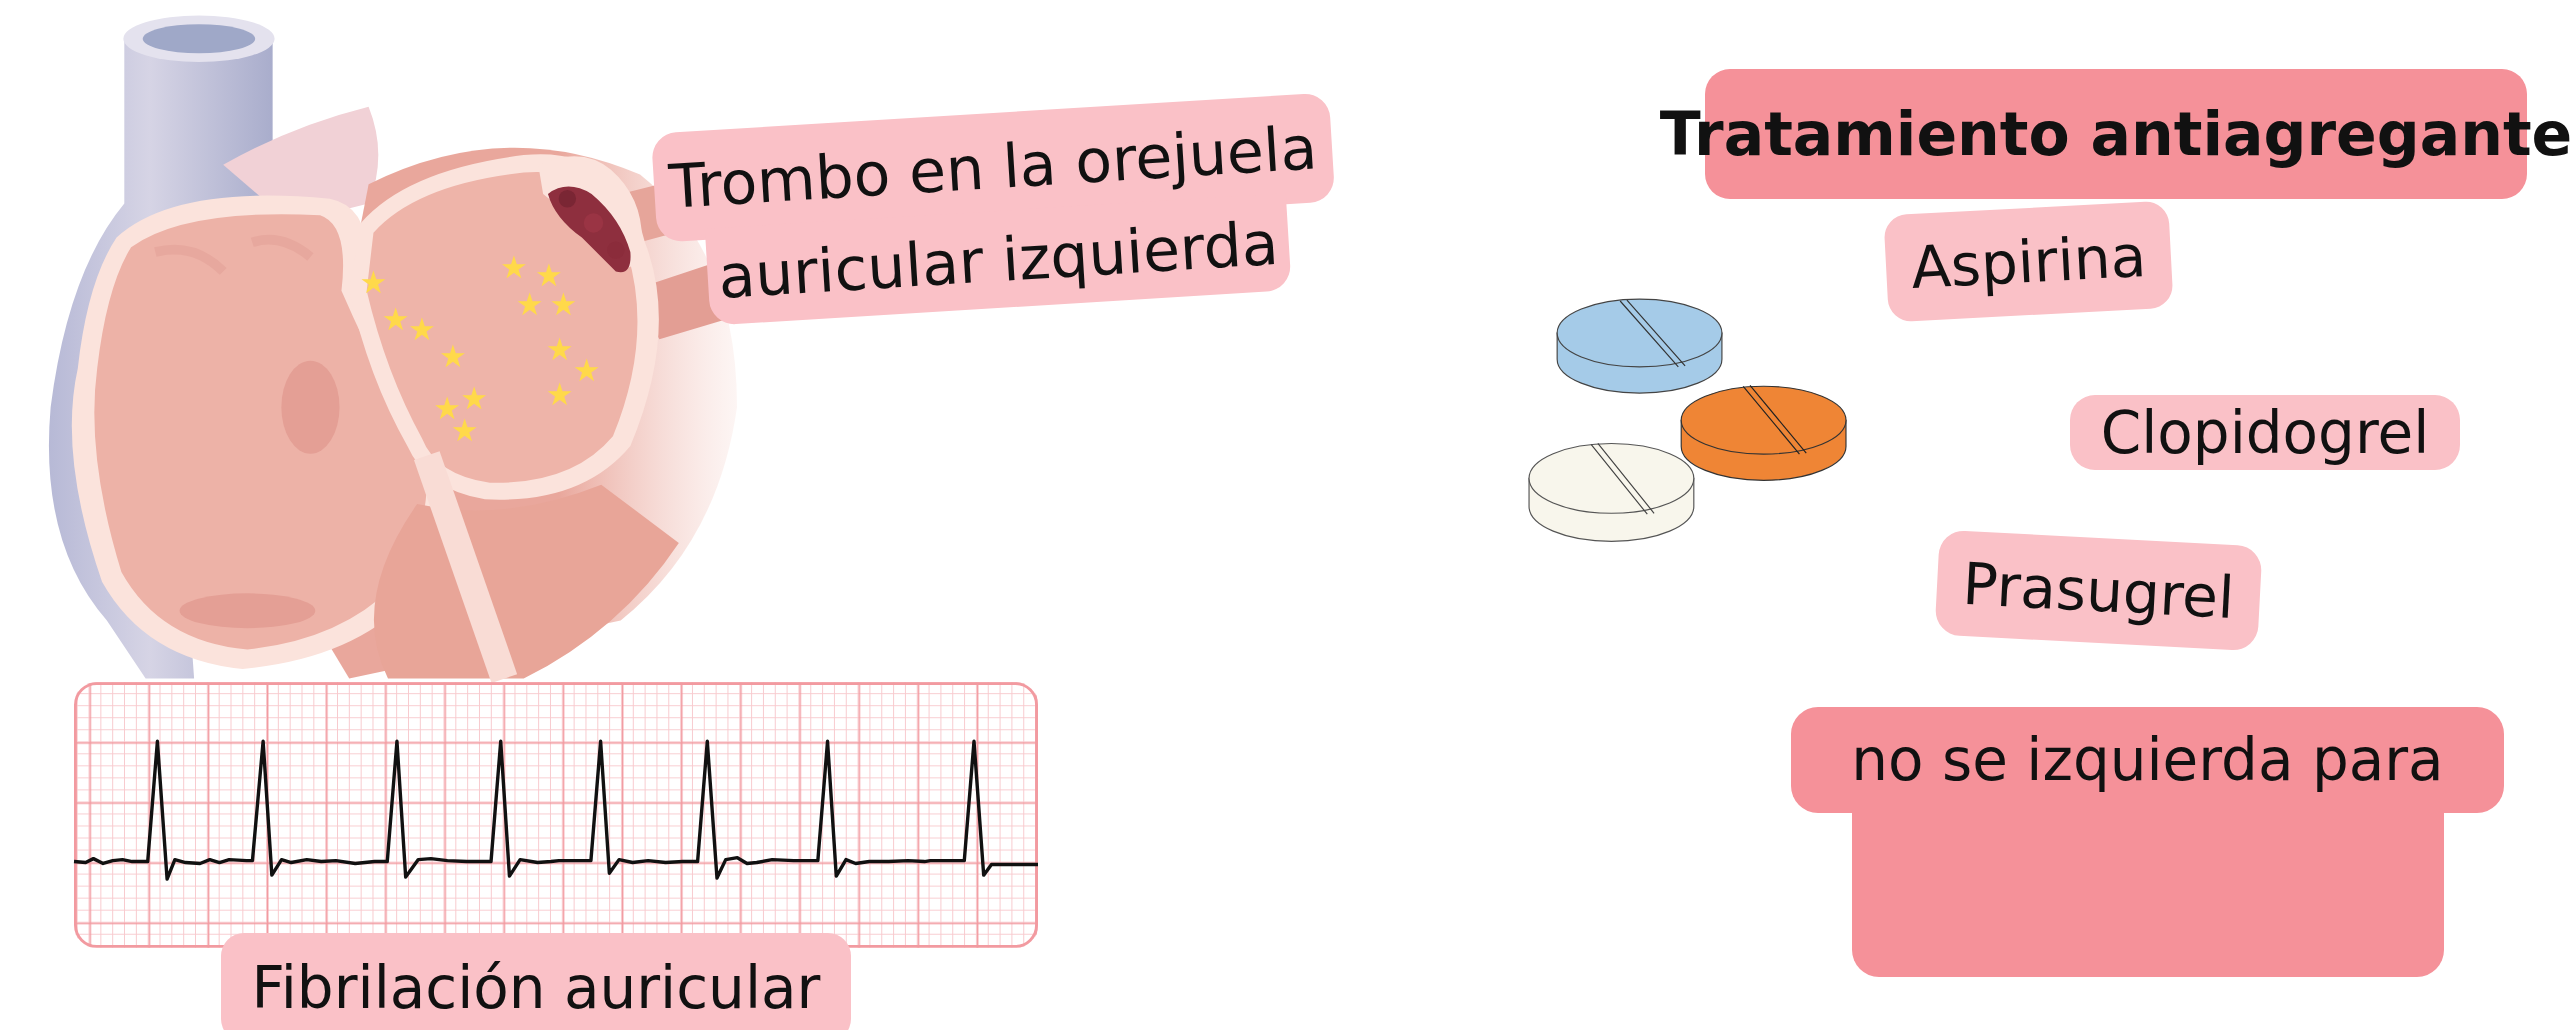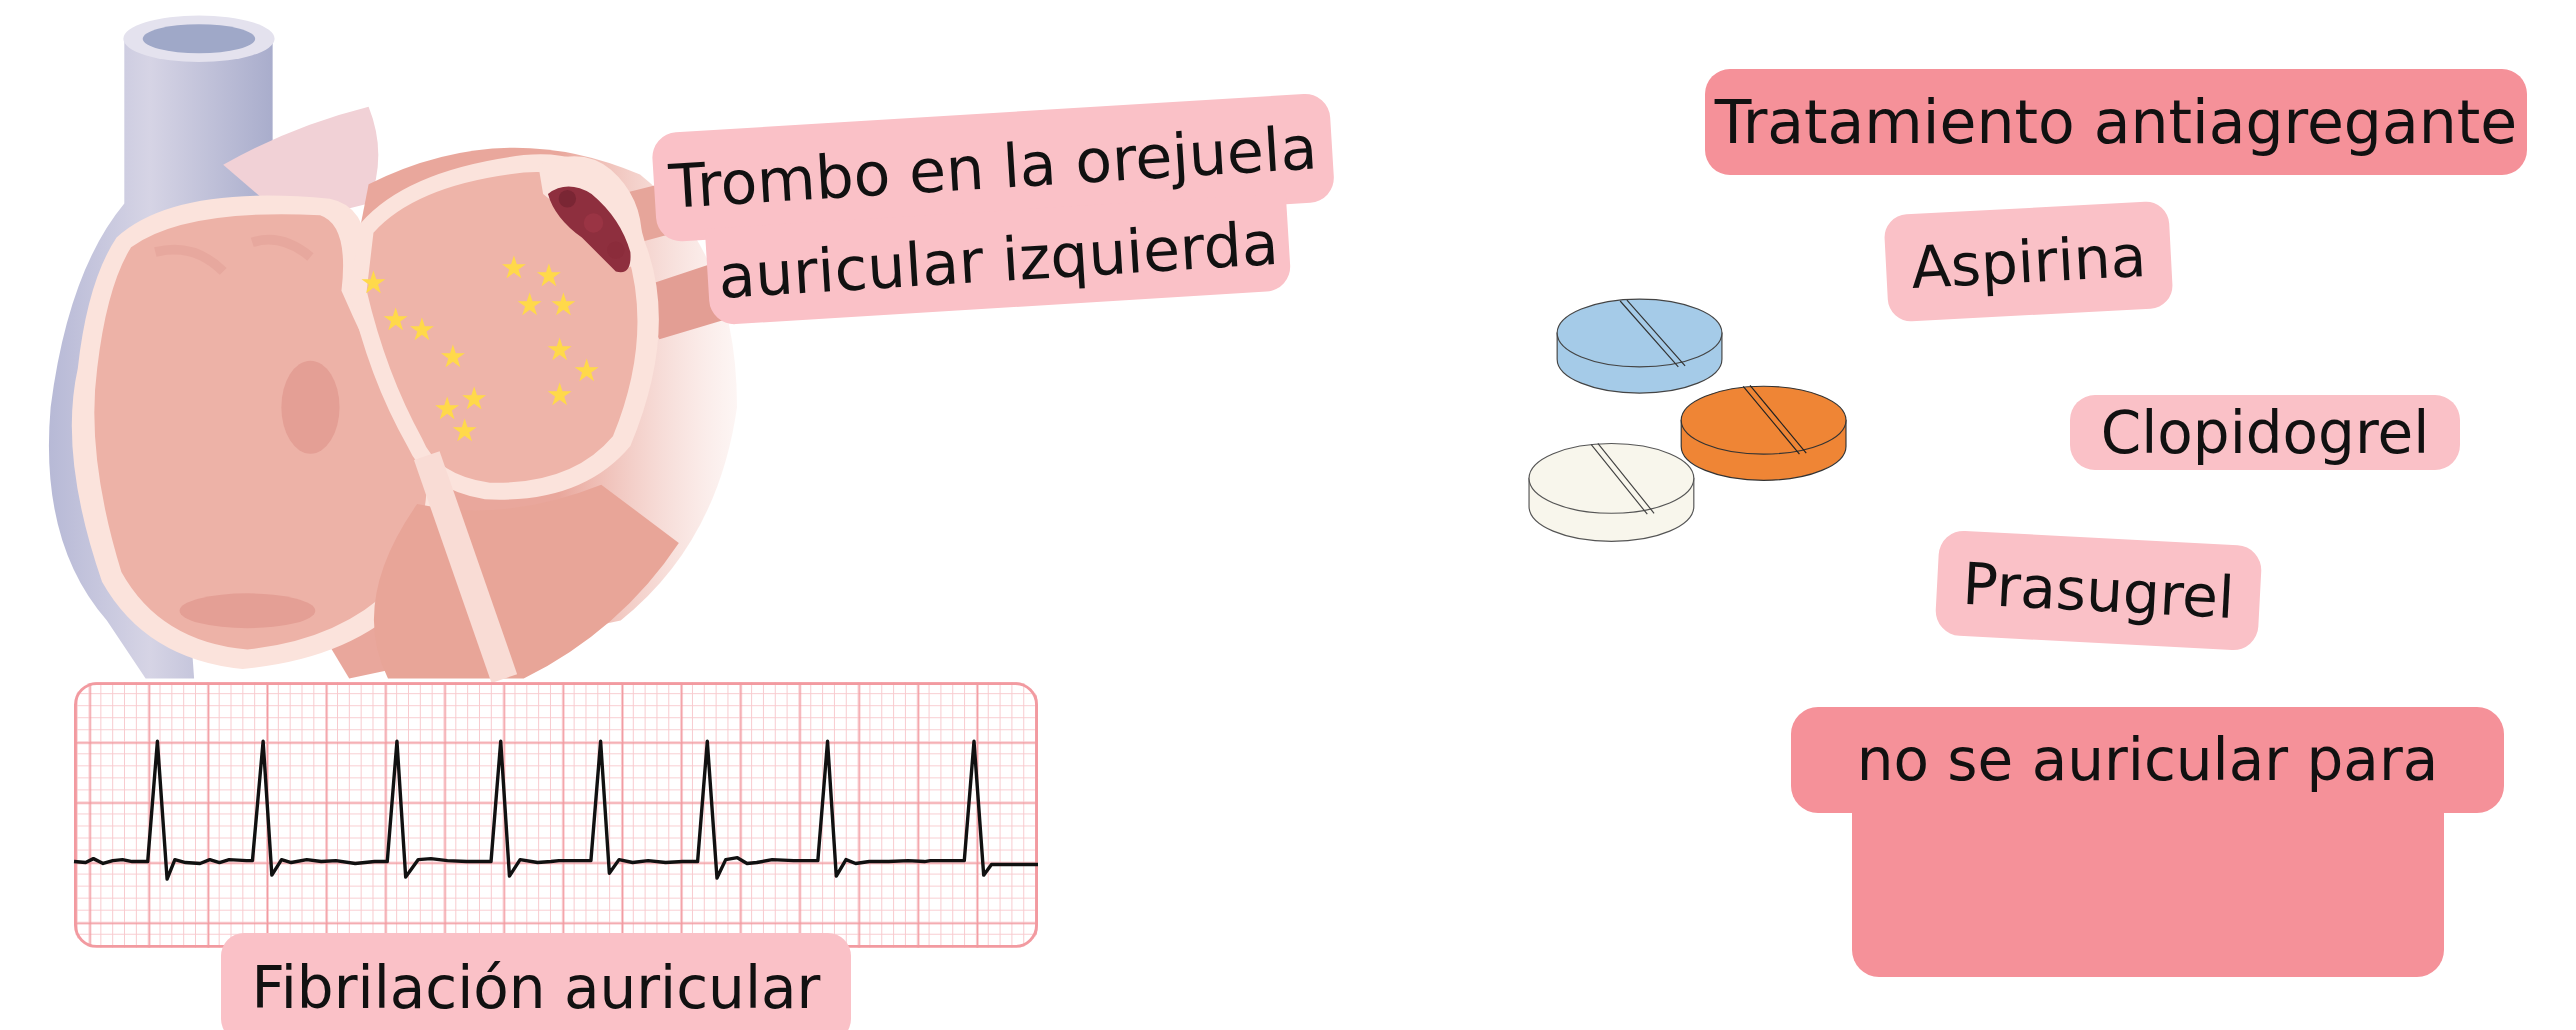--- a/index.html
+++ b/index.html
@@ -98,21 +98,21 @@
     <rect width="994" height="274" fill="#ffffff"></rect>
     <rect width="994" height="274" fill="url(#minor)"></rect>
     <rect width="994" height="274" fill="url(#major)"></rect>
   </g>
   <rect x="1.5" y="1.5" width="991" height="271" rx="22" fill="none" stroke="#F29AA0" stroke-width="3"></rect>
   <polyline fill="none" stroke="#111" stroke-width="3.5" stroke-linejoin="round" points="0,185 12,186 20,182 30,187 40,184 50,183 60,185 76,185 86,61 96,203 104,183 115,186 130,187 140,183 150,186 160,183 178,184 184,184 195,61 204,199 214,183 224,186 240,183 255,185 270,184 290,187 310,185 323,185 333,61 342,201 355,183 368,182 385,184 405,185 418,185 430,185 430,185 440,61 449,200 460,183 478,186 492,185 500,184 533,184 543,61 552,197 562,183 576,186 592,184 610,186 628,185 643,185 653,61 663,202 672,183 684,181 694,187 704,186 720,183 742,184 760,184 767,184 777,61 786,200 796,183 806,187 820,185 840,185 860,184 877,185 883,184 908,184 918,184 928,61 938,199 946,188 994,188"></polyline>
 </svg>
 
 <div class="label light" style="left:221px;top:915px;width:630px;height:109px;border-radius:23px;font-size:58px;margin-top:18px;">Fibrilación auricular</div>
 
-<div class="label dark" style="left:1705px;top:69px;width:822px;height:106px;border-radius:25px;font-size:60px;">Tratamiento antiagregante</div>
+<div class="label dark" style="left:1705px;top:69px;width:822px;height:130px;border-radius:25px;font-size:60px;font-weight:bold;">Tratamiento antiagregante</div>
 
 <div class="label light" style="left:1886px;top:208px;width:285px;height:107px;border-radius:23px;font-size:58px;transform:rotate(-3deg);">Aspirina</div>
 
 <div class="label light" style="left:2070px;top:395px;width:390px;height:75px;border-radius:25px;font-size:58px;">Clopidogrel</div>
 
 <div class="label light" style="left:1937px;top:538px;width:323px;height:105px;border-radius:25px;font-size:58px;transform:rotate(3deg);">Prasugrel</div>
 
 <svg style="left:1523px;top:301px;" width="330" height="252" viewBox="0 0 340 260">
 
   <g>
@@ -128,16 +128,16 @@
   </g>
 
   <g>
     <path d="M163 123 L163 150 A85 35 0 0 0 333 150 L333 123 Z" fill="#EF8535" stroke="#333" stroke-width="1.2"></path>
     <ellipse cx="248" cy="123" rx="85" ry="35" fill="#EF8535" stroke="#333" stroke-width="1.2"></ellipse>
     <path d="M227 88 L285 158 M234 87 L292 157" stroke="#222" stroke-width="1.2"></path>
   </g>
 </svg>
 
 <div class="abs" style="left:1791px;top:707px;width:713px;height:270px;">
-  <div class="label dark" style="left:0;top:0;width:713px;height:106px;border-radius:27px;font-size:58px;">no se auricular para</div>
+  <div class="label dark" style="left:0;top:0;width:713px;height:106px;border-radius:27px;font-size:58px;">no se izquierda para</div>
   <div class="abs dark" style="left:61px;top:97px;width:592px;height:173px;border-radius:0 0 27px 27px;"></div>
 </div>
 
 
 </body></html>

